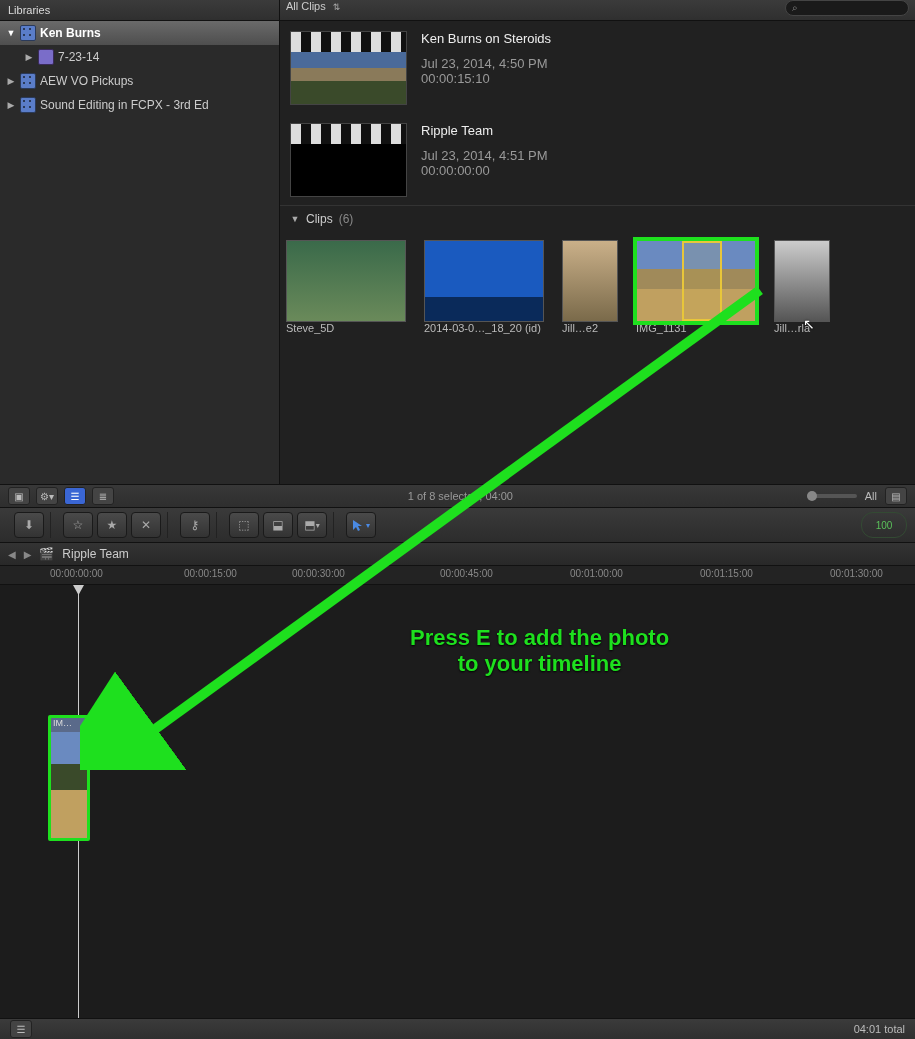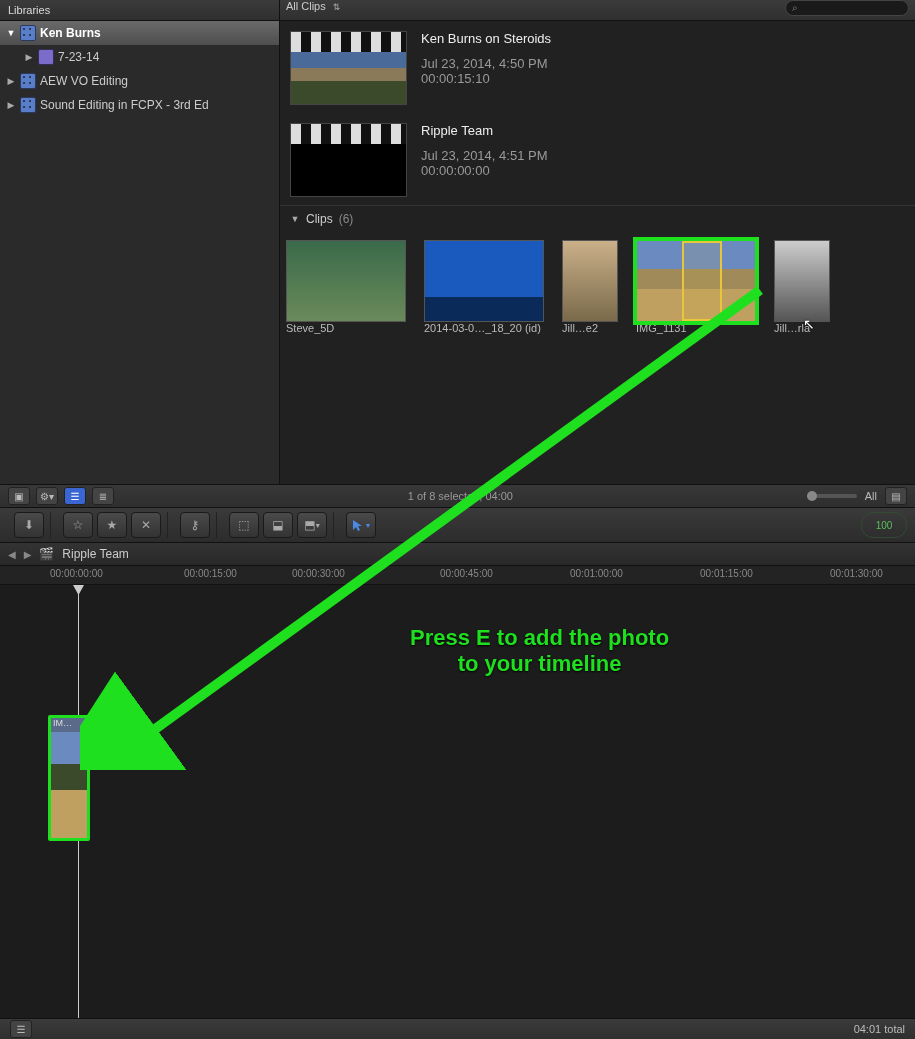--- a/index.html
+++ b/index.html
@@ -100,21 +100,21 @@
           <span>Ken Burns</span>
         </div>
         <div class="tree-row indent1">
           <span class="tri">▶</span>
           <span class="evt-icon"></span>
           <span>7-23-14</span>
         </div>
         <div class="tree-row">
           <span class="tri">▶</span>
           <span class="lib-icon"></span>
-          <span>AEW VO Editing</span>
+          <span>AEW VO Pickups</span>
         </div>
         <div class="tree-row">
           <span class="tri">▶</span>
           <span class="lib-icon"></span>
           <span>Sound Editing in FCPX - 3rd Ed</span>
         </div>
       </div>
     </div>
 
     <div class="browser">

